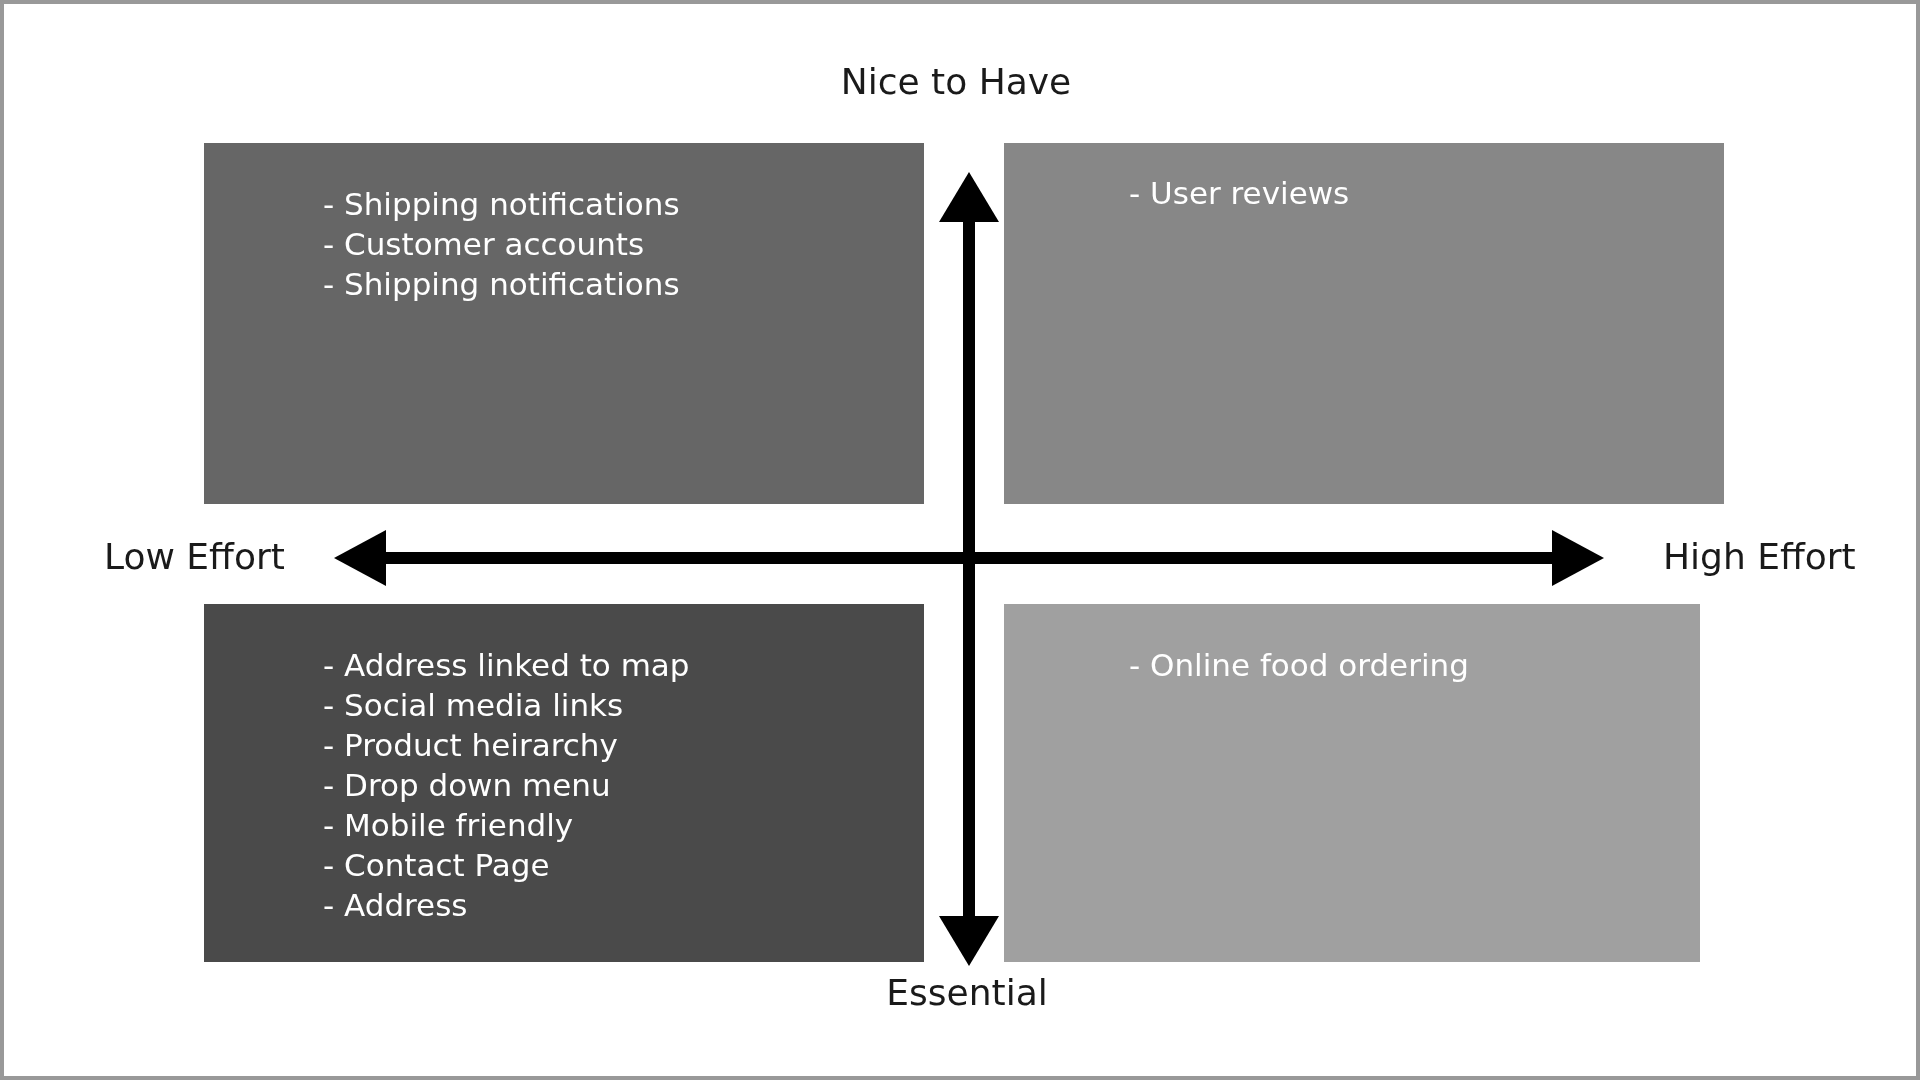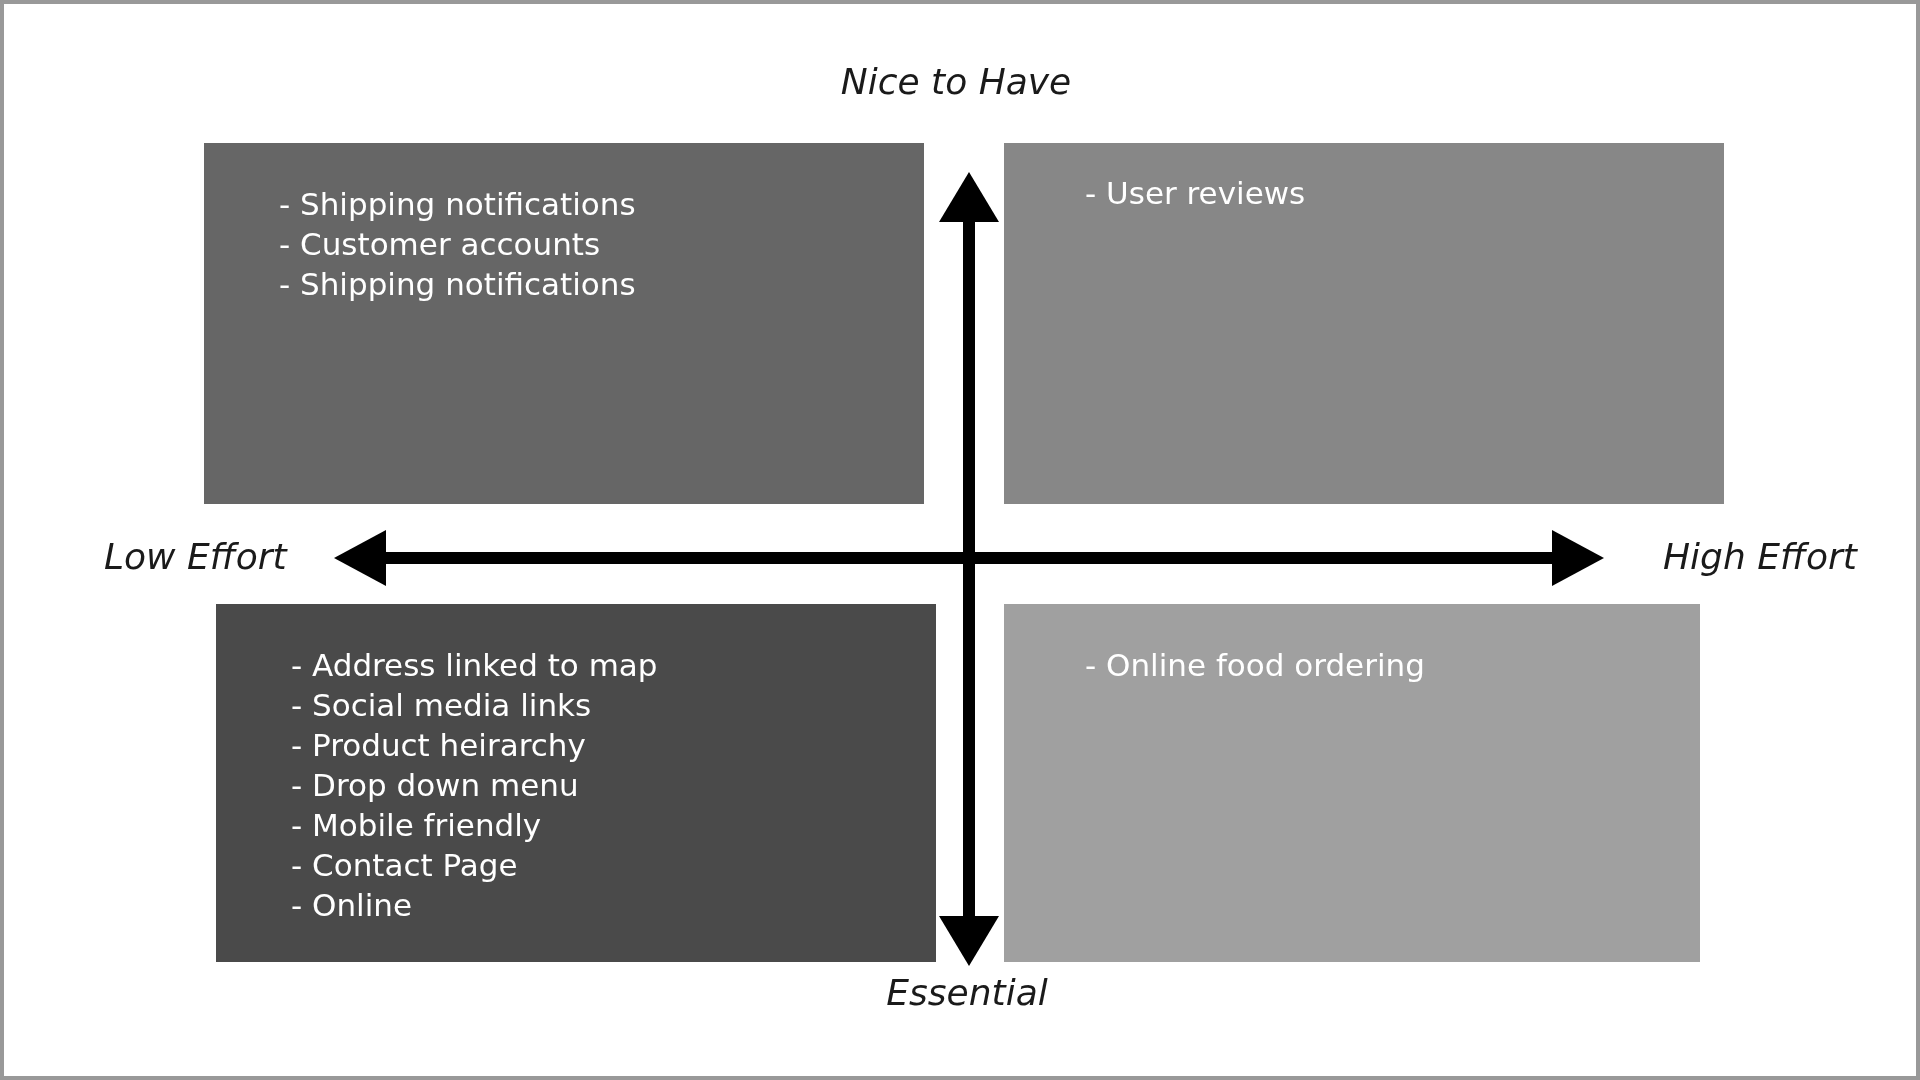--- a/index.html
+++ b/index.html
@@ -23,20 +23,21 @@
     height: 1080px;
     background: #ffffff;
     border: 4px solid #999999;
   }
 
   
   .quadrant {
     position: absolute;
     box-sizing: border-box;
     overflow: hidden;
+    padding-left: 44px;
   }
   .quadrant-items {
     margin: 0;
     padding: 0;
     list-style: none;
   }
   .quadrant-item {
     color: #ffffff;
     font-size: 31px;
     line-height: 40px;
@@ -65,21 +66,21 @@
     height: 361px;
     background: #878787;
   }
   #quadrant-high-effort-nice-to-have .quadrant-items {
     margin-top: 30px;
     margin-left: 81px;
   }
 
   
   #quadrant-low-effort-essential {
-    left: 212px;
+    left: 200px;
     top: 600px;
     width: 720px;
     height: 358px;
     background: #4a4a4a;
   }
   #quadrant-low-effort-essential .quadrant-items {
     margin-top: 41px;
     margin-left: 75px;
   }
 
@@ -115,21 +116,20 @@
     height: 70px;
   }
 
   
   .axis-label {
     position: absolute;
     color: #1a1a1a;
     font-size: 36px;
     line-height: 44px;
     white-space: nowrap;
-    font-style: italic;
   }
   #axis-label-top {
     left: 0;
     right: 0;
     top: 56px;
     text-align: center;
     
     padding-right: 0px;
   }
   #axis-label-top .axis-label-inner {
@@ -185,21 +185,21 @@
   </div>
 
   <div class="quadrant" id="quadrant-low-effort-essential">
     <ul class="quadrant-items">
       <li class="quadrant-item">- Address linked to map</li>
       <li class="quadrant-item">- Social media links</li>
       <li class="quadrant-item">- Product heirarchy</li>
       <li class="quadrant-item">- Drop down menu</li>
       <li class="quadrant-item">- Mobile friendly</li>
       <li class="quadrant-item">- Contact Page</li>
-      <li class="quadrant-item">- Online</li>
+      <li class="quadrant-item">- Address</li>
     </ul>
   </div>
 
   <div class="quadrant" id="quadrant-high-effort-essential">
     <ul class="quadrant-items">
       <li class="quadrant-item">- Online food ordering</li>
     </ul>
   </div>
 
   <svg id="axis-vertical" viewBox="0 0 130 810">

